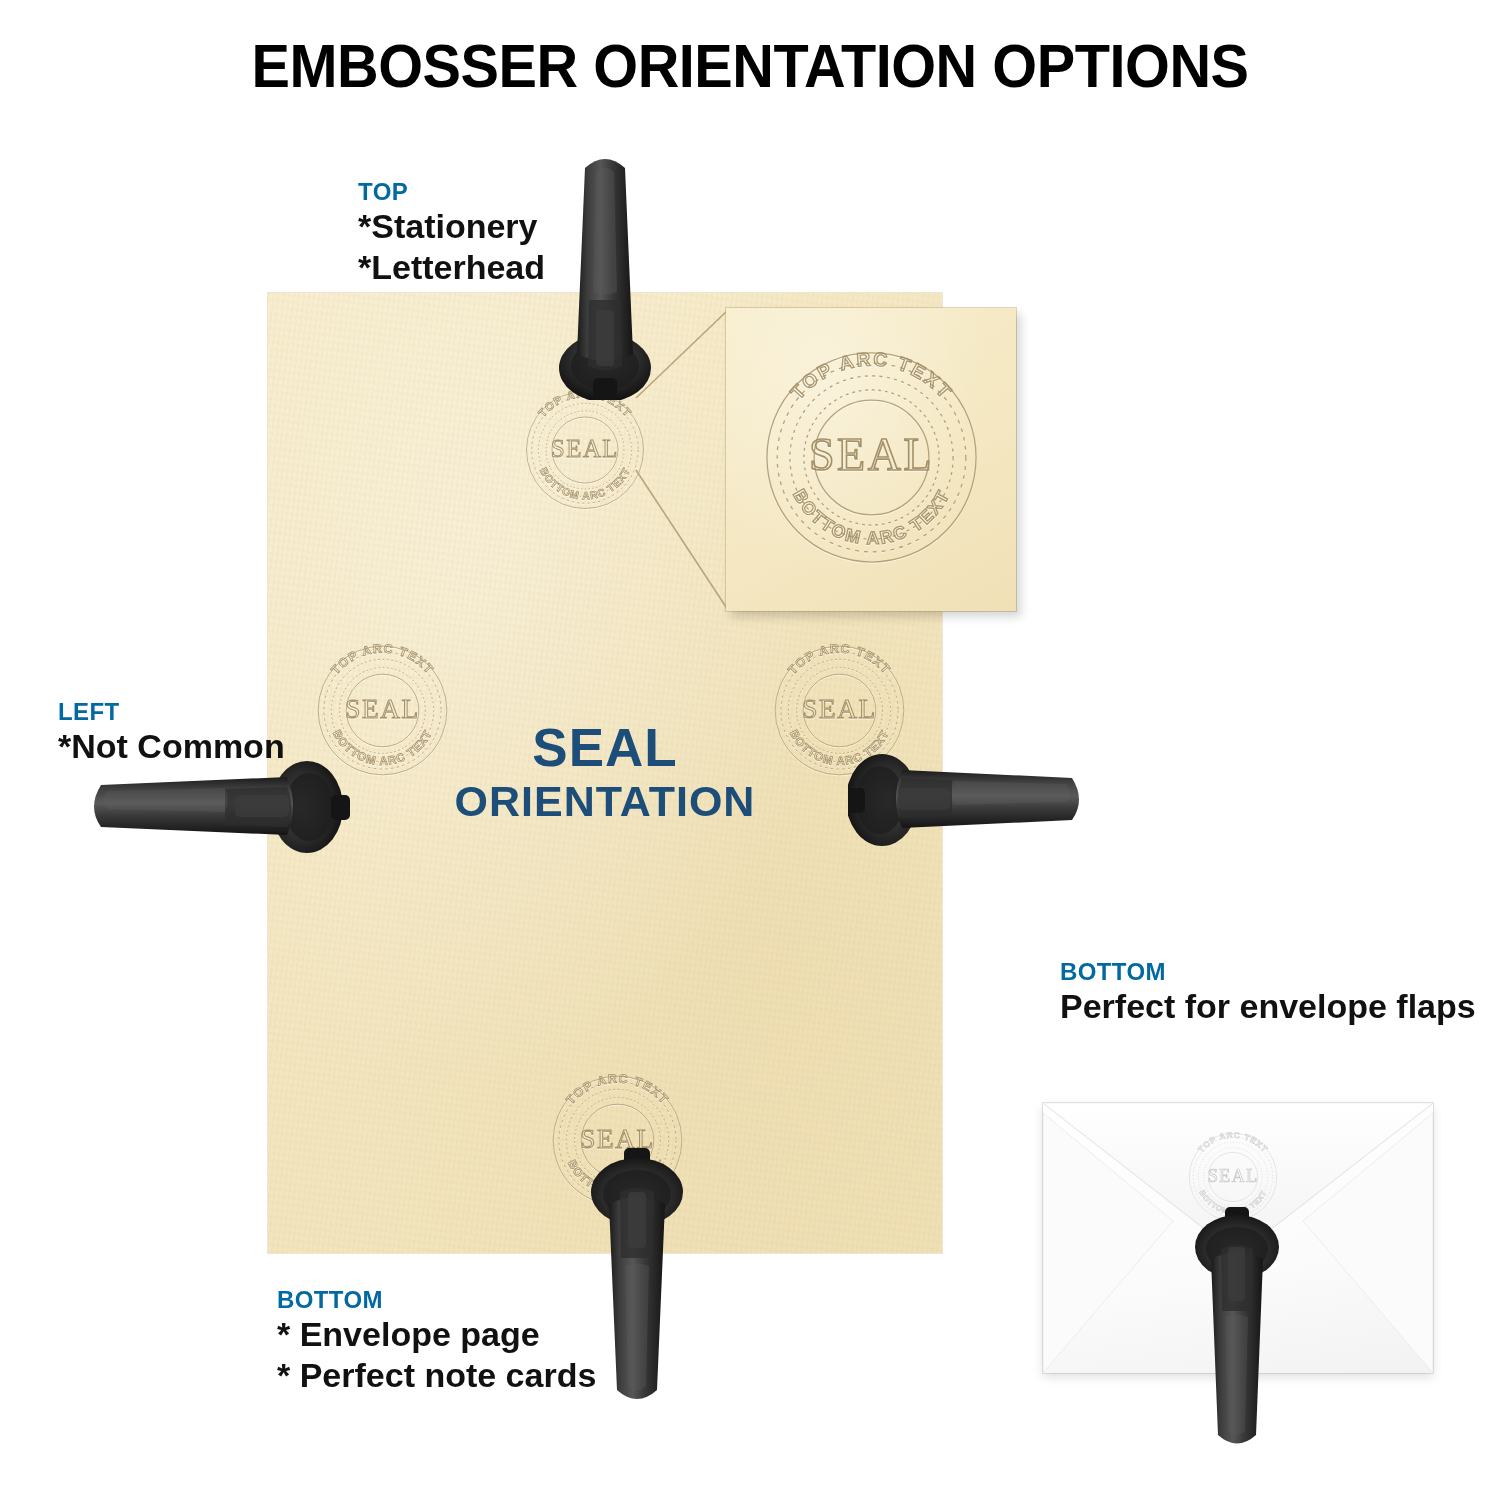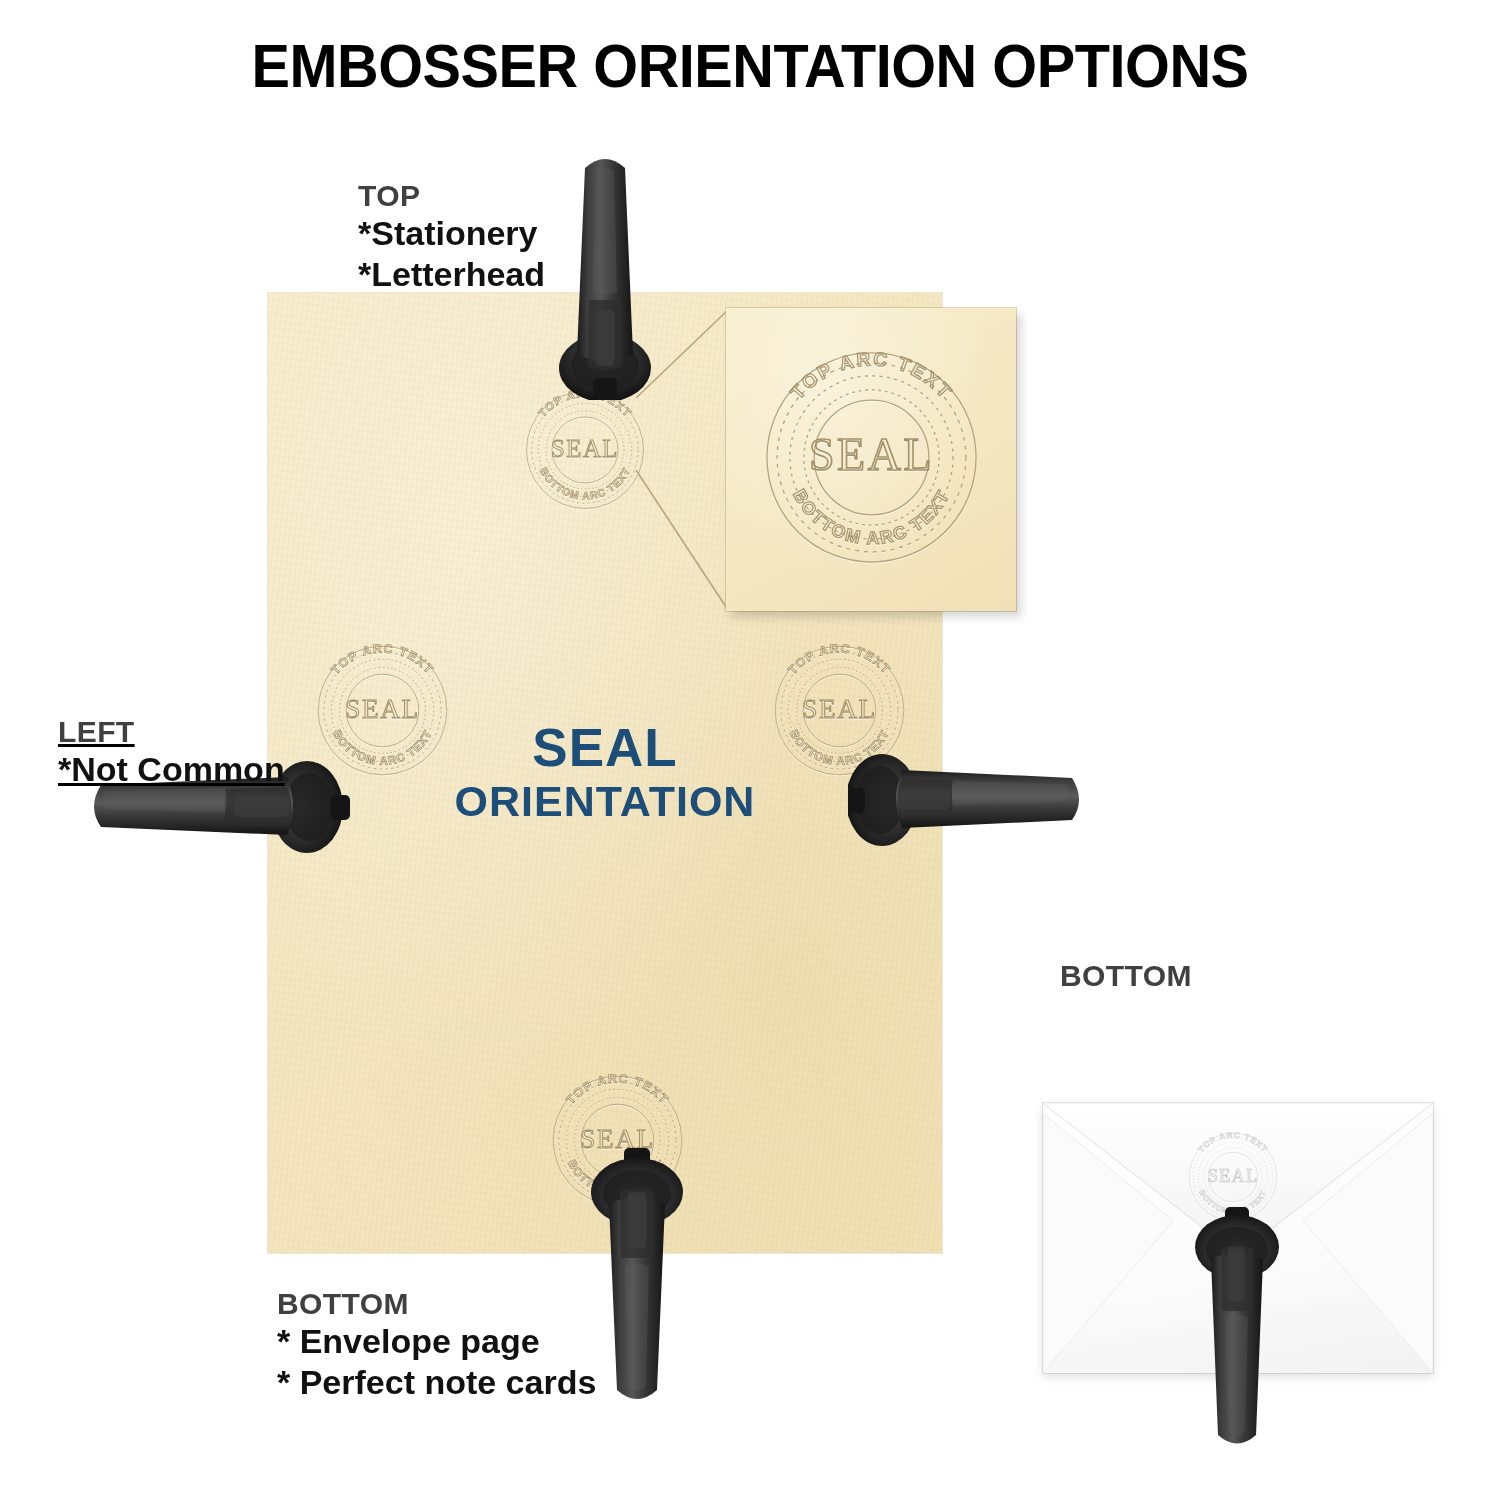--- a/index.html
+++ b/index.html
@@ -80,21 +80,21 @@
     background:linear-gradient(170deg,#ffffff 0%, #fbfbfb 60%, #f2f2f2 100%);
     box-shadow:0 4px 10px rgba(0,0,0,.13), 0 0 0 1px #e6e6e6;
   }
   .env-flap{
     position:absolute;left:0;top:0;width:390px;height:270px;
   }
 
   
   .lbl{position:absolute;}
   .lbl .hd{
-    color:#404040;font-weight:700;font-size:30px;letter-spacing:.4px;
+    color:#0369a1;font-weight:700;font-size:24px;letter-spacing:.4px;
     line-height:1.18;font-family:"Liberation Sans", sans-serif;
   }
   .lbl .ln1,.lbl .ln2{
     color:#111;font-weight:700;font-size:34px;line-height:1.2;
     font-family:"Liberation Sans", sans-serif;white-space:nowrap;
   }
 
   
   .center-text{
     position:absolute;left:268px;top:718px;width:674px;text-align:center;
@@ -395,28 +395,29 @@
       <path d="M50 224 q9 8 17 0 l3 -114 q-11 -5 -23 0 Z" fill="#5c5c5c" opacity=".32"></path>
     </svg>
   </div>
 
   <div class="lbl" style="left:358px;top:178px;">
     <div class="hd">TOP</div>
     <div class="ln1">*Stationery</div>
     <div class="ln2">*Letterhead</div>
   </div>
 
-  <div class="lbl" style="left:58px;top:714px;text-decoration:underline;">
+  <div class="lbl" style="left:58px;top:698px;">
     <div class="hd">LEFT</div>
     <div class="ln1">*Not Common</div>
   </div>
 
 
   <div class="lbl" style="left:1060px;top:958px;">
     <div class="hd">BOTTOM</div>
+    <div class="ln1">Perfect for envelope flaps</div>
   </div>
 
   <div class="lbl" style="left:277px;top:1286px;">
     <div class="hd">BOTTOM</div>
     <div class="ln1">* Envelope page</div>
     <div class="ln2">* Perfect note cards</div>
   </div>
 
 </div>
 

